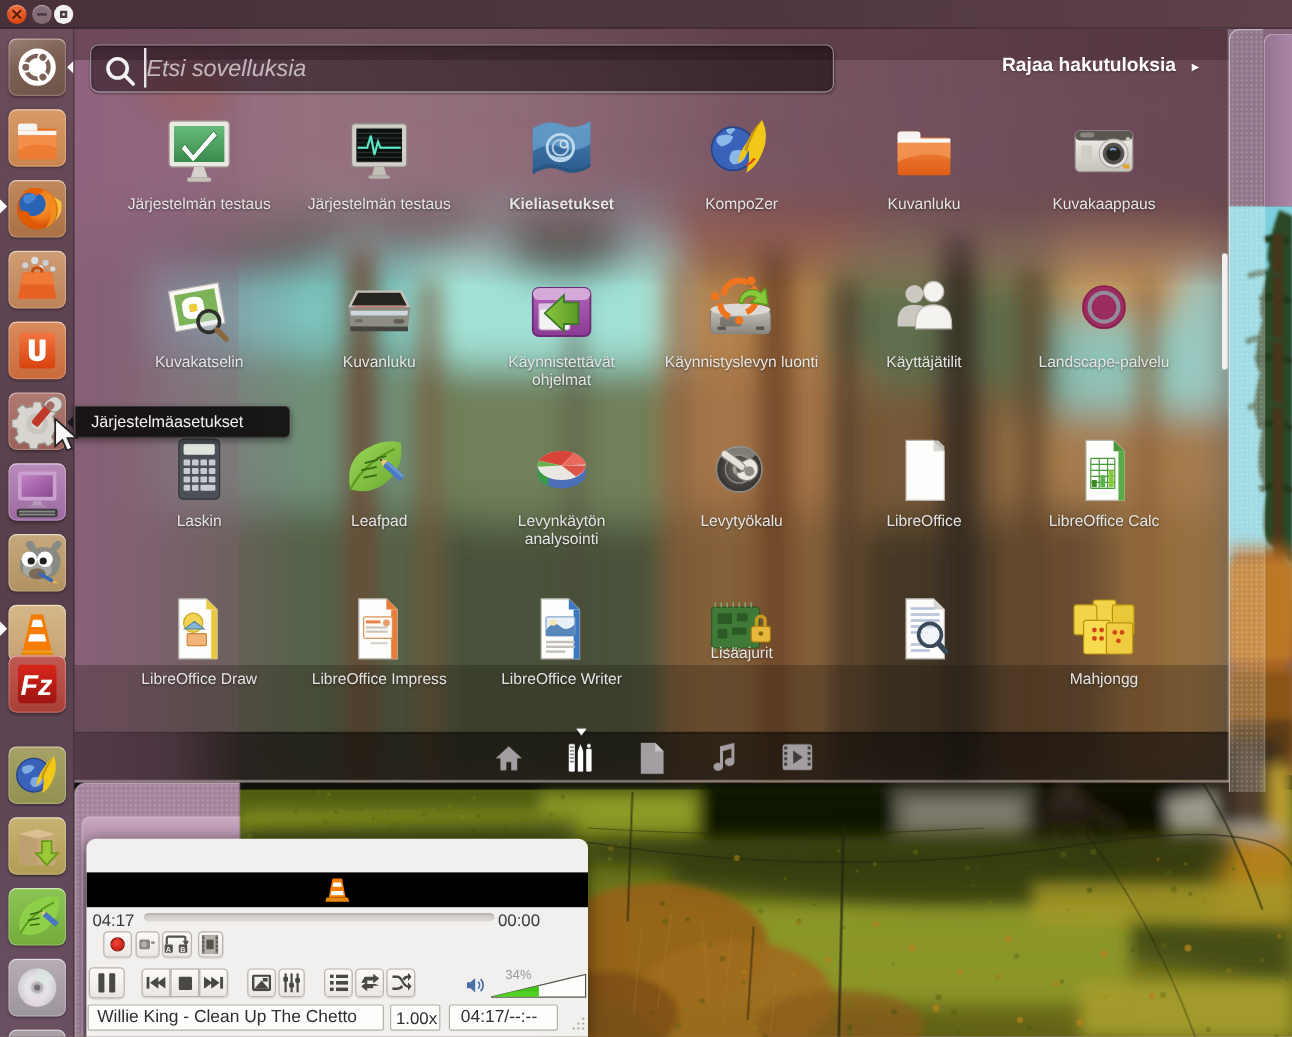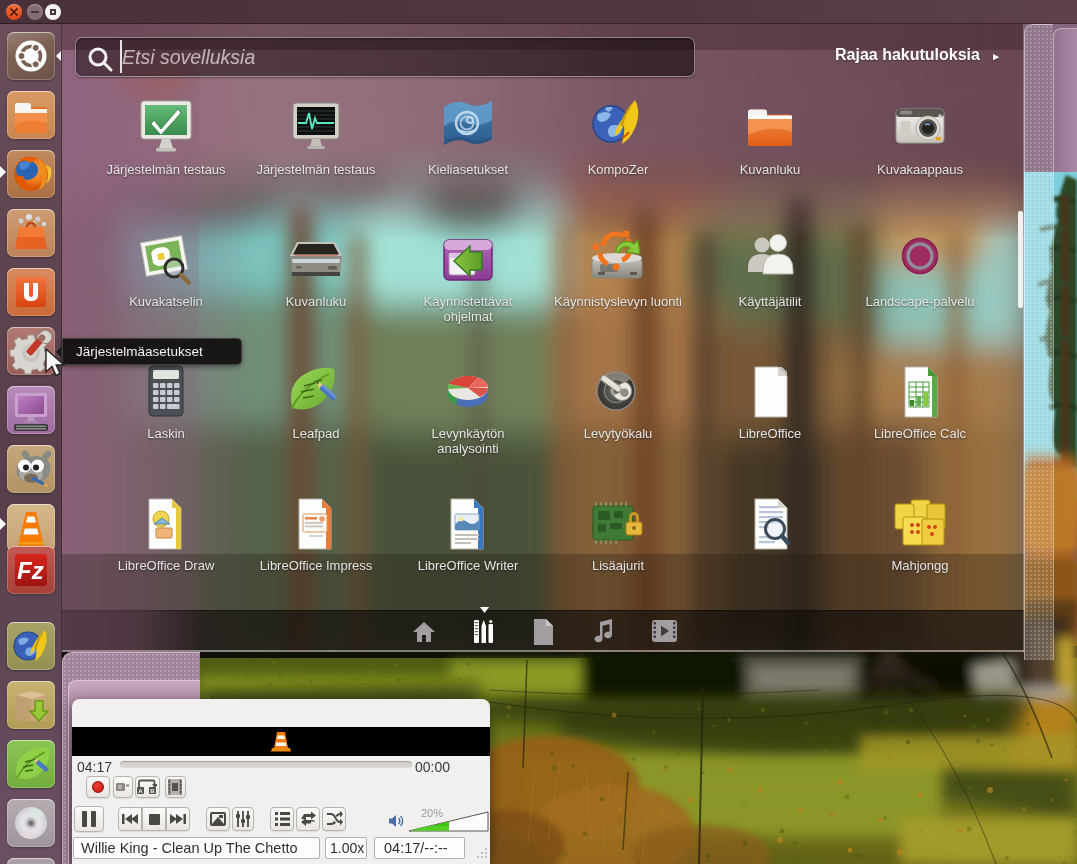--- a/index.html
+++ b/index.html
@@ -657,21 +657,21 @@
 <div class="lbl" style="left:236px;top:162px;width:160px;">Järjestelmän testaus</div>
 <svg style="left:436px;top:96px" width="64" height="64" viewBox="0 0 64 64">
       <path d="M8 11 q13 -8 24 -3 q11 5 24 -3 L56 43 q-13 8 -24 3 q-11 -5 -24 3 Z" fill="url(#gflag)"></path>
       <path d="M8 11 q13 -8 24 -3 q11 5 24 -3 L56 24 q-13 8 -24 3 q-11 -5 -24 3 Z" fill="#6aa2cc" opacity=".75"></path>
       <path d="M8 46 q13 -8 24 -3 q11 5 24 -3 L56 43 q-13 8 -24 3 q-11 -5 -24 3 Z" fill="#28517e" opacity=".7"></path>
       <circle cx="31" cy="27" r="11" fill="none" stroke="#bcd8ec" stroke-width="2.4"></circle>
       <circle cx="31" cy="27" r="6.5" fill="none" stroke="#aac8e0" stroke-width="1.8"></circle>
       <circle cx="34" cy="24" r="3" fill="none" stroke="#cce0f0" stroke-width="1.5"></circle>
       <path d="M22.5 33.5 q8.5 5 17 0" stroke="#bcd8ec" stroke-width="1.7" fill="none"></path>
     </svg>
-<div class="lbl" style="left:388px;top:162px;width:160px;">Kieliasetukset</div>
+<div class="lbl" style="left:388px;top:162px;width:160px;font-weight:bold;">Kieliasetukset</div>
 <svg style="left:586px;top:96px" width="64" height="64" viewBox="0 0 64 64">
       <circle cx="25" cy="28" r="18" fill="#3a62b8"></circle>
       <path d="M12 18 q8 -4 13 0 q-2 7 -10 8 q-6 -3 -3 -8 Z M24 30 q8 -3 12 3 q-2 8 -11 8 q-6 -4 -1 -11 Z M19 11 q5 -2 8 1 l-4 4 q-4 -1 -4 -5 Z" fill="#8cb8e8"></path>
       <circle cx="25" cy="28" r="18" fill="none" stroke="#24448a" stroke-width="1.4"></circle>
       <path d="M49 4 q7 14 -1 30 q-4 9 -12 14 q3 -11 2 -19 q-4 8 -9 11 q1 -10 8 -18 q5 -10 12 -18 Z" fill="#f2c818"></path>
       <path d="M49 4 q-11 11 -15 25 l2.5 1.5 q4 -14 12.5 -26.5 Z" fill="#c89a10"></path>
       <path d="M36 42 q4 -2 7 -6" stroke="#d84808" stroke-width="2" fill="none"></path>
     </svg>
 <div class="lbl" style="left:538px;top:162px;width:160px;">KompoZer</div>
 <svg style="left:738px;top:96px" width="64" height="64" viewBox="0 0 64 64">
@@ -886,21 +886,21 @@
         <rect x="24" y="31" width="12" height="6" rx="1"></rect>
       </g>
       <g stroke="#88b87c" stroke-width="1">
         <path d="M10 14 v-4 M15 14 v-4 M20 14 v-4 M25 14 v-4 M30 14 v-4 M35 14 v-4 M40 14 v-4"></path>
         <path d="M10 48 v4 M15 48 v4 M20 48 v4 M25 48 v4 M30 48 v4"></path>
       </g>
       <rect x="40" y="30" width="16" height="13" rx="2" fill="#e8b83c" stroke="#a87c14"></rect>
       <path d="M43 30 l0 -5 a5 5 0 0 1 10 0 l0 5 -3 0 0 -5 a2 2 0 0 0 -4 0 l0 5 Z" fill="#c89820"></path>
       <circle cx="48" cy="36" r="2" fill="#8a6a10"></circle>
     </svg>
-<div class="lbl" style="left:538px;top:558px;width:160px;text-align:center;">Lisäajurit</div>
+<div class="lbl" style="left:538px;top:536px;width:160px;text-align:center;">Lisäajurit</div>
 <svg style="left:738px;top:492px" width="64" height="64" viewBox="0 0 64 64">
       <path d="M17 7 L40 7 L49 16 L49 57 L17 57 Z" fill="#fdfdfc" stroke="#b8b4ad"></path>
       <path d="M40 7 L49 16 L40 16 Z" fill="#d8d5d0"></path>
       <g fill="#b8c4d8">
         <rect x="21" y="14" width="20" height="2.2"></rect>
         <rect x="21" y="19" width="24" height="2.2"></rect>
         <rect x="21" y="24" width="24" height="2.2"></rect>
         <rect x="21" y="29" width="24" height="2.2"></rect>
         <rect x="21" y="34" width="10" height="2.2"></rect>
         <rect x="21" y="44" width="10" height="2.2"></rect>
@@ -1072,21 +1072,21 @@
 <div class="vb" style="left:250px;top:108px;width:24px;height:24px;"></div>
 <svg style="left:254px;top:112px" width="17" height="16" viewBox="0 0 17 16">
         <path d="M1 2 L5 2 Q8 2 10 6 Q12 10 14 10 L14 7.5 L17 11 L14 14.5 L14 12 Q11 12 9 8 Q7 4 5 4 L1 4 Z" fill="#4a4843"></path>
         <path d="M1 12 L5 12 Q7 12 8.5 9.8 L10 12 Q8 14 5 14 L1 14 Z M9.5 4.5 Q11 2 14 2 L14 -0.5 L17 3 L14 6.5 L14 4 Q12 4 11 6.2 Z" fill="#4a4843"></path>
       </svg>
 
 <svg style="left:317px;top:115px" width="16" height="14" viewBox="0 0 16 14">
         <path d="M0 4.5 L3 4.5 L7 1 L7 13 L3 9.5 L0 9.5 Z" fill="#4a6fa8"></path>
         <path d="M9.5 4 a4.5 4.5 0 0 1 0 6 M11.5 2 a7 7 0 0 1 0 10" stroke="#4a6fa8" stroke-width="1.4" fill="none"></path>
       </svg>
-<div style="left:349px;top:108px;font-size:11px;color:#999;">20%</div>
+<div style="left:349px;top:108px;font-size:11px;color:#999;">34%</div>
 <svg style="left:337px;top:112px" width="80" height="21" viewBox="0 0 80 21">
         <path d="M0 20 L79 20 L79 1 Z" fill="#fdfdfc" stroke="#55534e" stroke-width="1"></path>
         <path d="M1 19.7 L40 19.7 L40 10.5 Z" fill="#3ec214"></path>
         <path d="M1 19.7 L40 19.7 L40 15 L20 15 Z" fill="#5ad428" opacity=".7"></path>
       </svg>
 
 <div style="left:1px;top:138px;width:247px;height:22px;background:#fdfdfc;border:1px solid #b3b0aa;border-radius:2px;"></div>
 <div style="left:9px;top:141px;font-size:14.5px;color:#2e2e2e;">Willie King - Clean Up The Chetto</div>
 <div style="left:253px;top:138px;width:42px;height:22px;background:#fdfdfc;border:1px solid #b3b0aa;border-radius:2px;"></div>
 <div style="left:258px;top:141px;font-size:14px;color:#2e2e2e;">1.00x</div>

